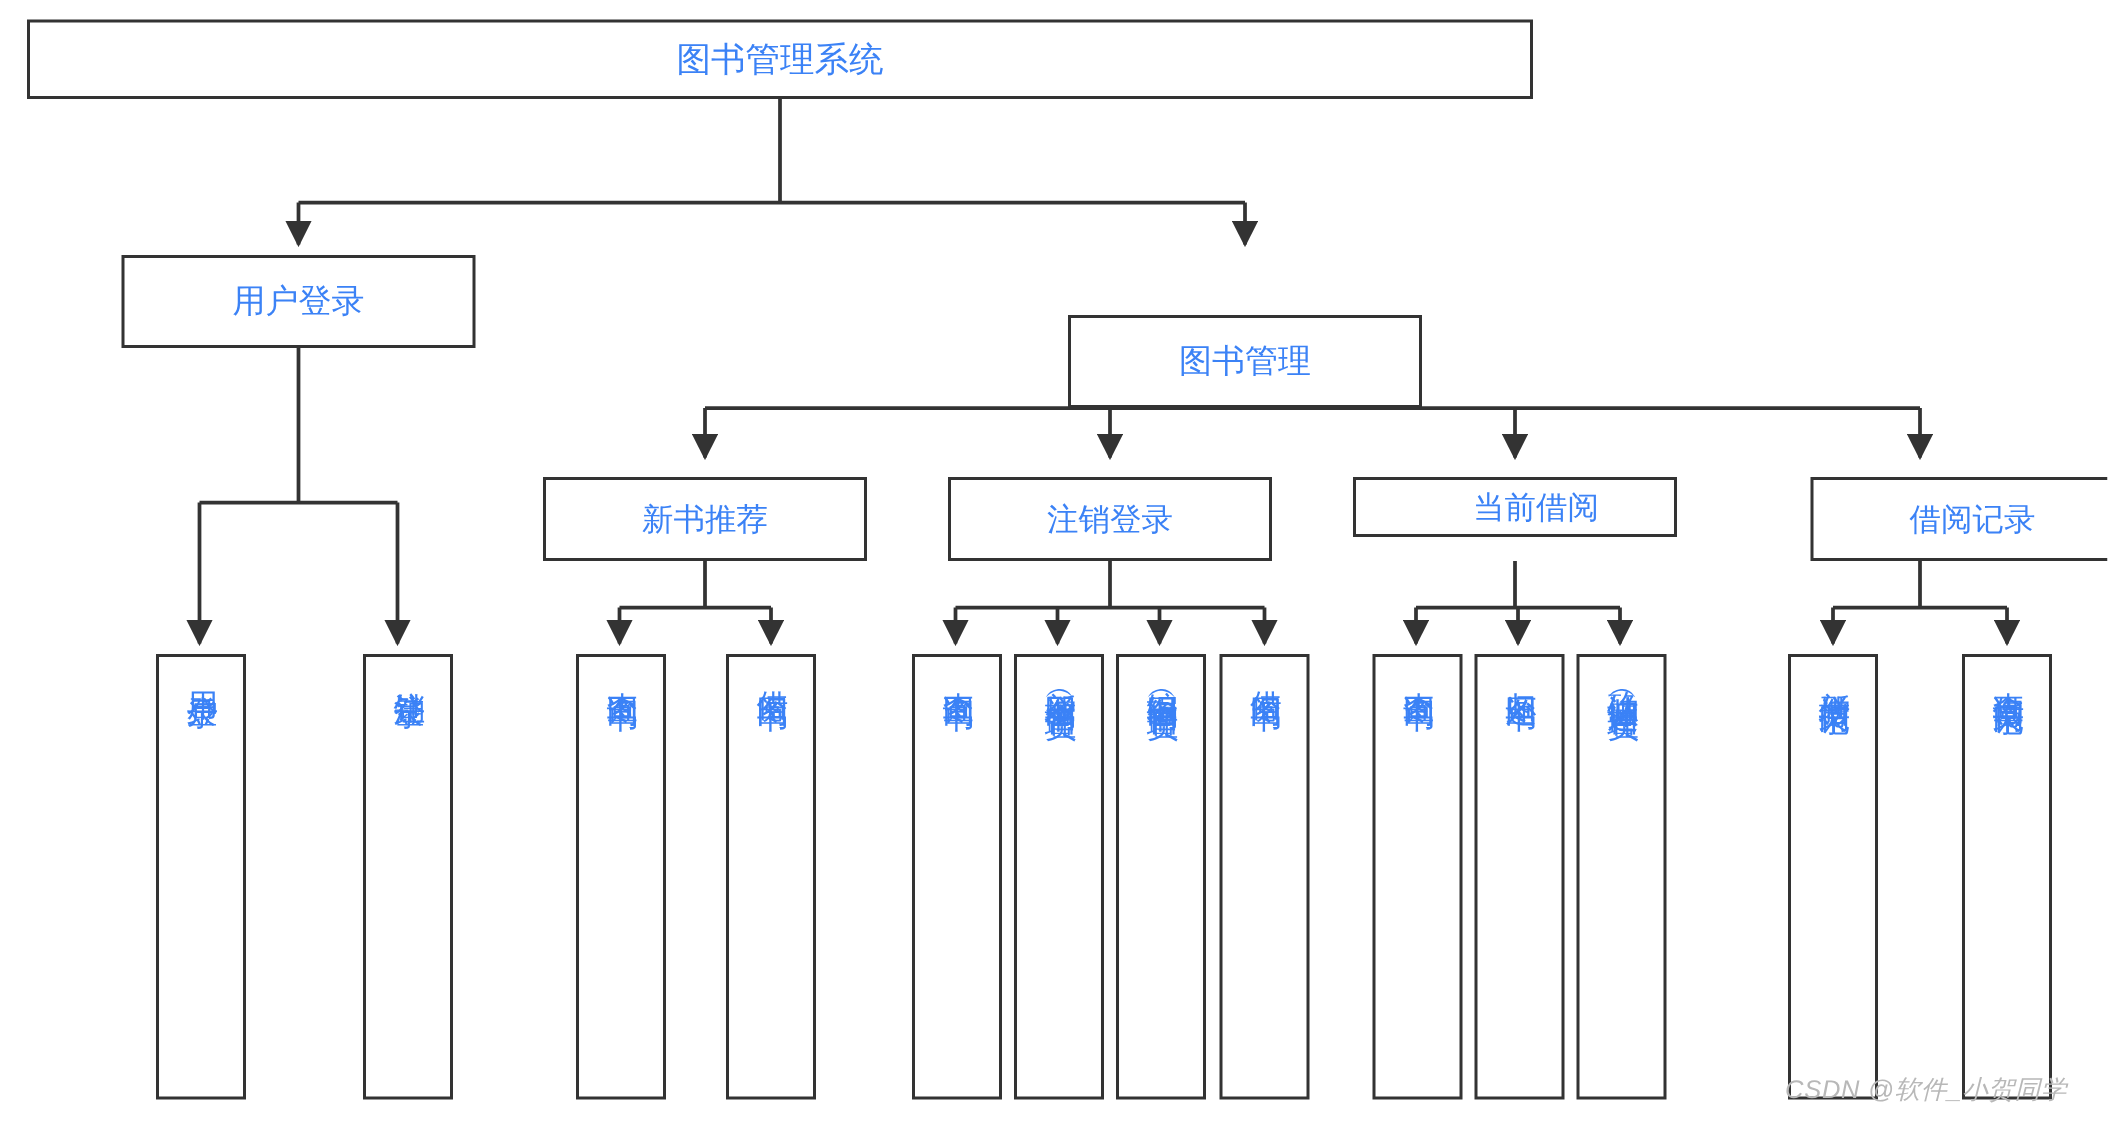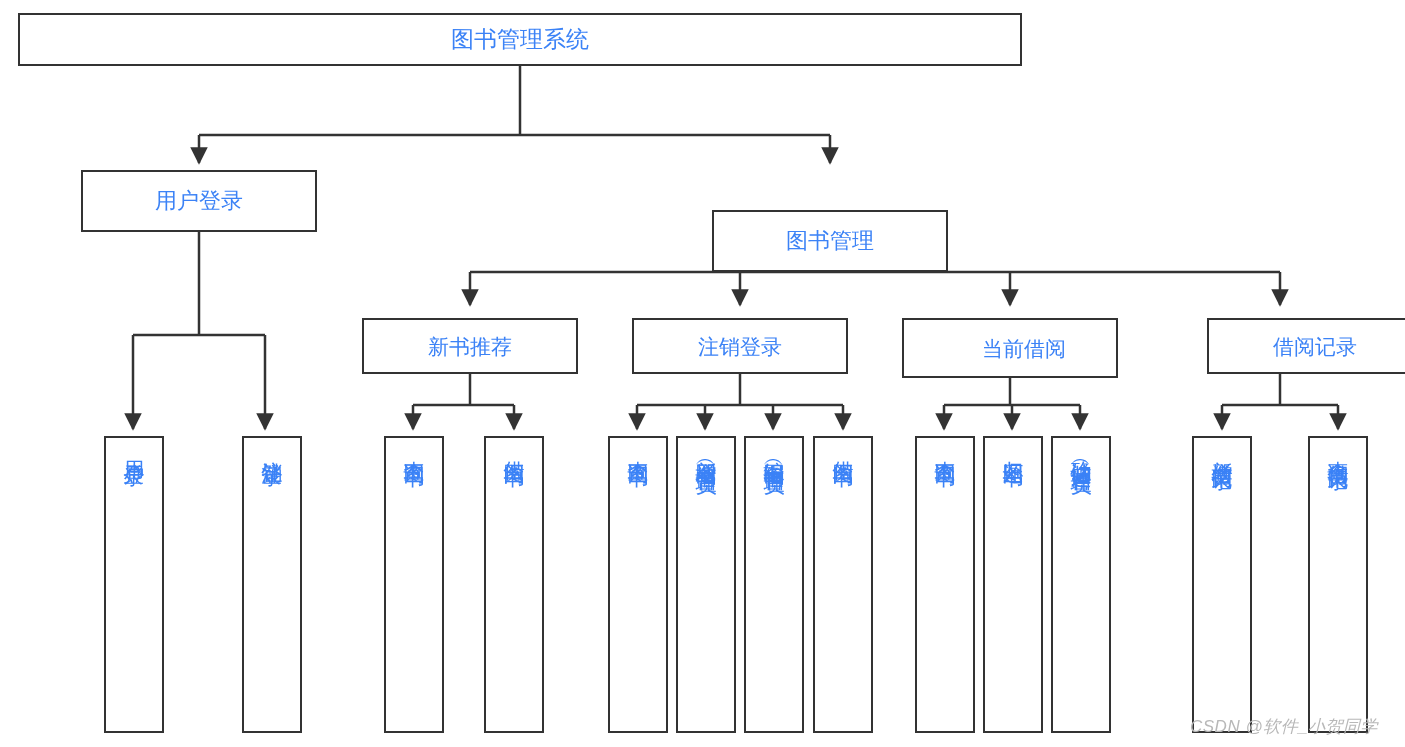--- a/index.html
+++ b/index.html
@@ -129,21 +129,21 @@
   <div class="node root" style="left:18px; top:13px; width:1004px; height:53px;">图书管理系统</div>
 
   <div class="node lvl2" style="left:81px; top:170px; width:236px; height:62px;">用户登录</div>
 
   <div class="node lvl2" style="left:712px; top:170px; width:236px; height:62px;margin-top:40px;">图书管理</div>
 
   <div class="node lvl3" style="left:362px; top:318px; width:216px; height:56px;">新书推荐</div>
 
   <div class="node lvl3" style="left:632px; top:318px; width:216px; height:56px;">注销登录</div>
 
-  <div class="node lvl3" style="left:902px; top:318px; width:216px; height:60px;padding-left:28px;">当前借阅</div>
+  <div class="node lvl3" style="left:902px; top:318px; width:216px; height:40px;padding-left:28px;">当前借阅</div>
 
   <div class="node lvl3" style="left:1172px; top:318px; width:216px; height:56px;margin-left:35px;">借阅记录</div>
 
   <div class="node leaf" style="left:104px; top:436px; width:60px; height:297px;">
     <span class="vtext">用户登录</span>
   </div>
 
   <div class="node leaf" style="left:242px; top:436px; width:60px; height:297px;">
     <span class="vtext">注销登录</span>
   </div>

